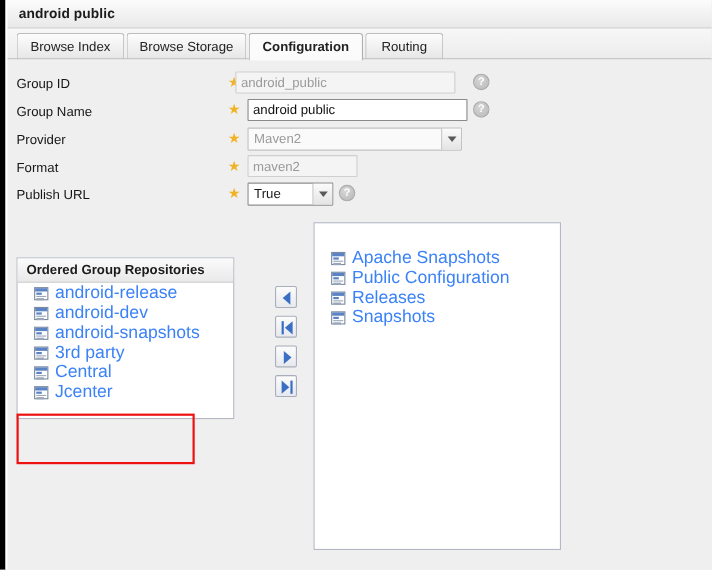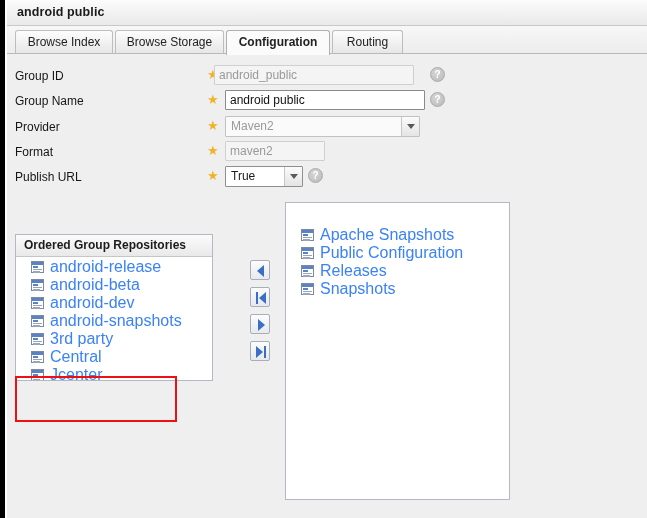--- a/index.html
+++ b/index.html
@@ -327,26 +327,20 @@
 
     <div class="panel" style="left:8px; top:148px; width:198px; height:147px;margin-top:32px;">
       <div class="panel-header">Ordered Group Repositories</div>
       <div class="panel-list" id="leftlist">
           <div class="litem"><span class="repo-icon">
               <i class="bar"></i>
               <i class="l1"></i>
               <i class="l2"></i>
               <i class="l3"></i>
             </span><span class="ltext">android-release</span></div>
-          <div class="litem"><span class="repo-icon">
-              <i class="bar"></i>
-              <i class="l1"></i>
-              <i class="l2"></i>
-              <i class="l3"></i>
-            </span><span class="ltext">android-beta</span></div>
           <div class="litem"><span class="repo-icon">
               <i class="bar"></i>
               <i class="l1"></i>
               <i class="l2"></i>
               <i class="l3"></i>
             </span><span class="ltext">android-dev</span></div>
           <div class="litem"><span class="repo-icon">
               <i class="bar"></i>
               <i class="l1"></i>
               <i class="l2"></i>

